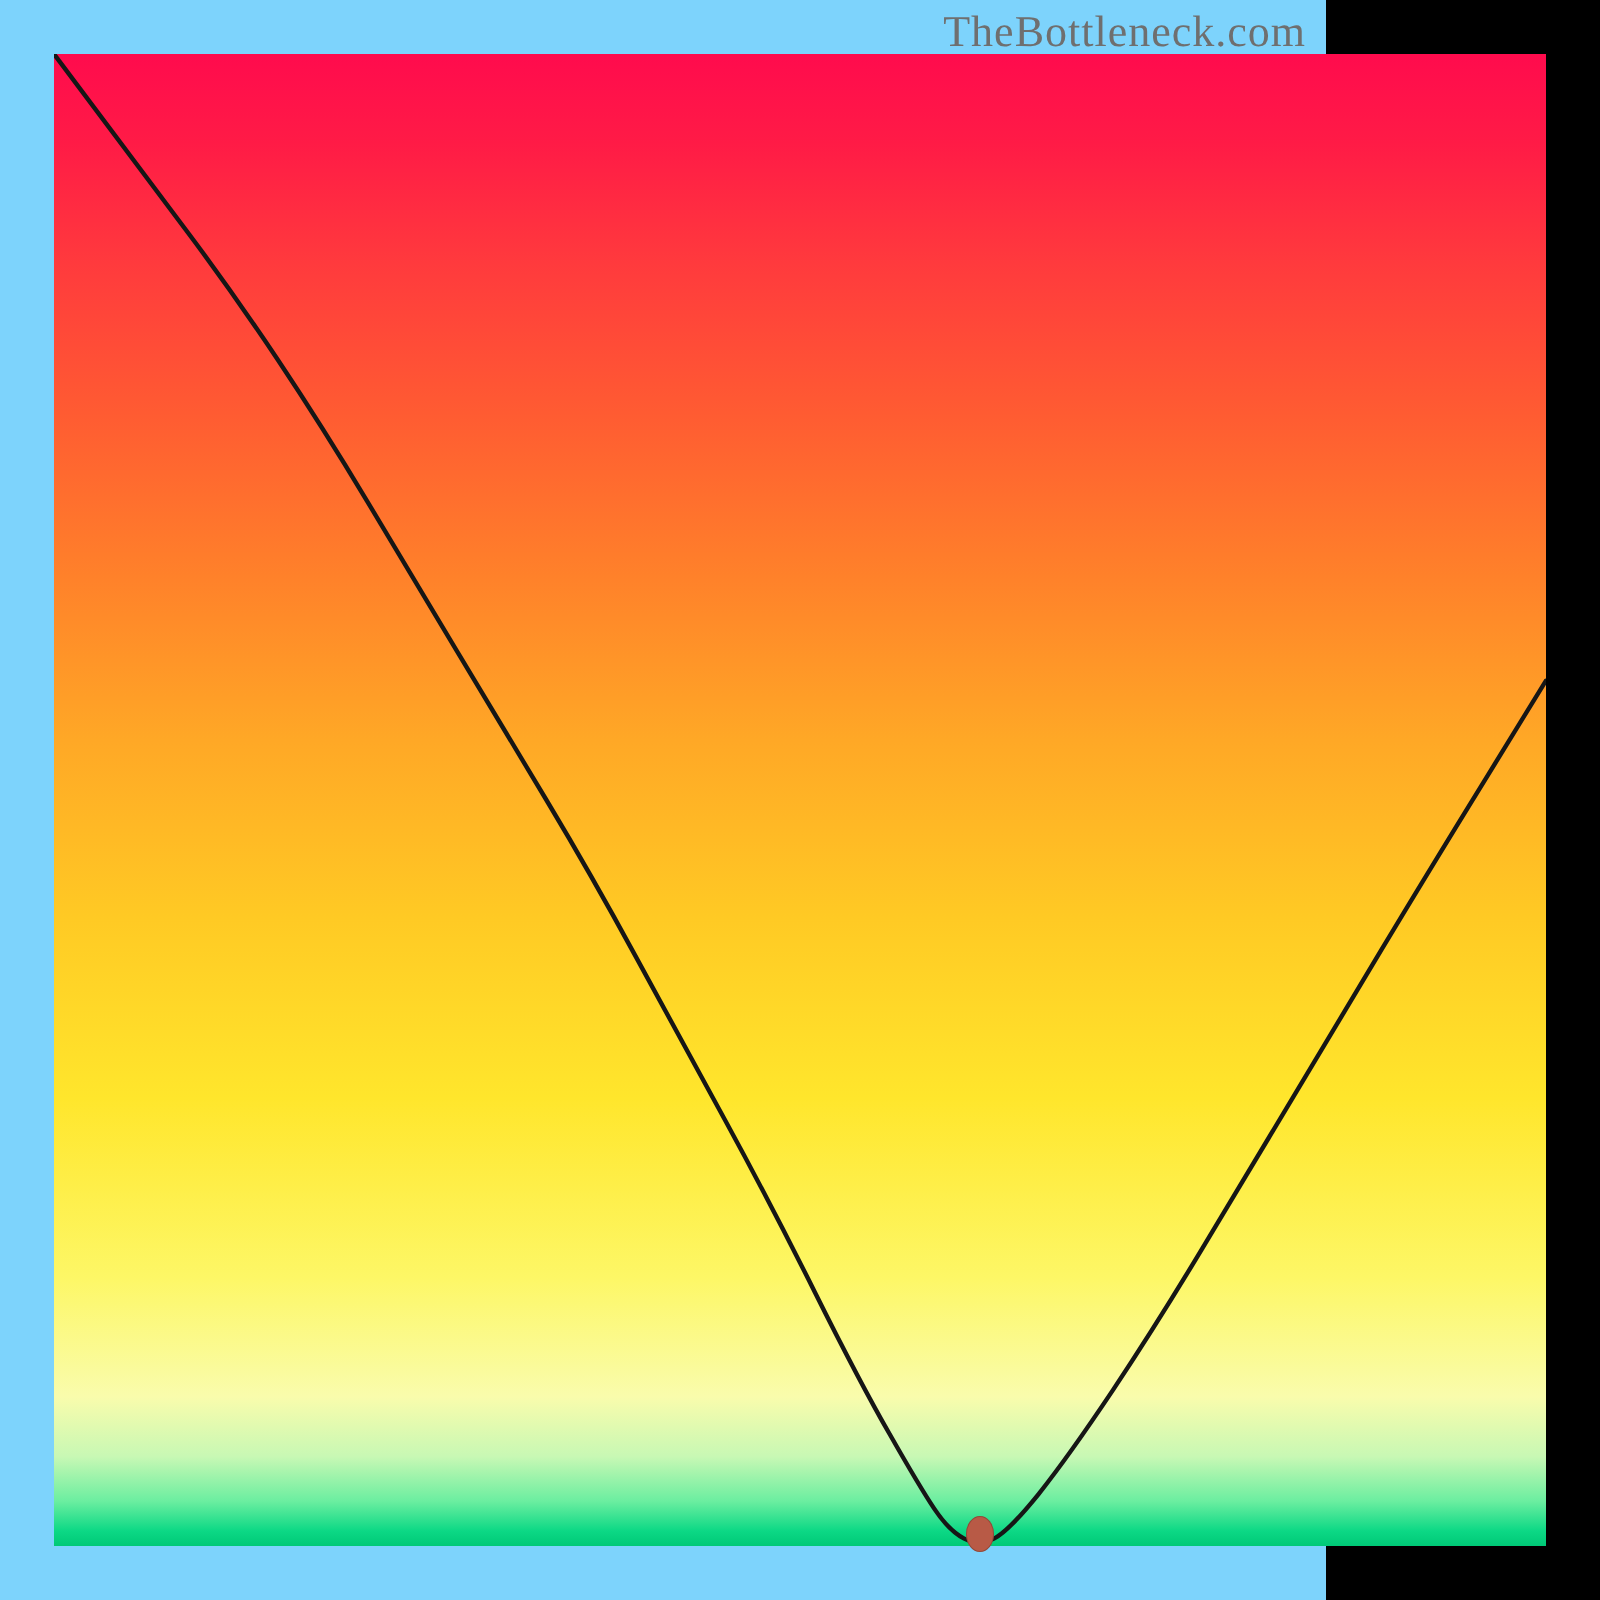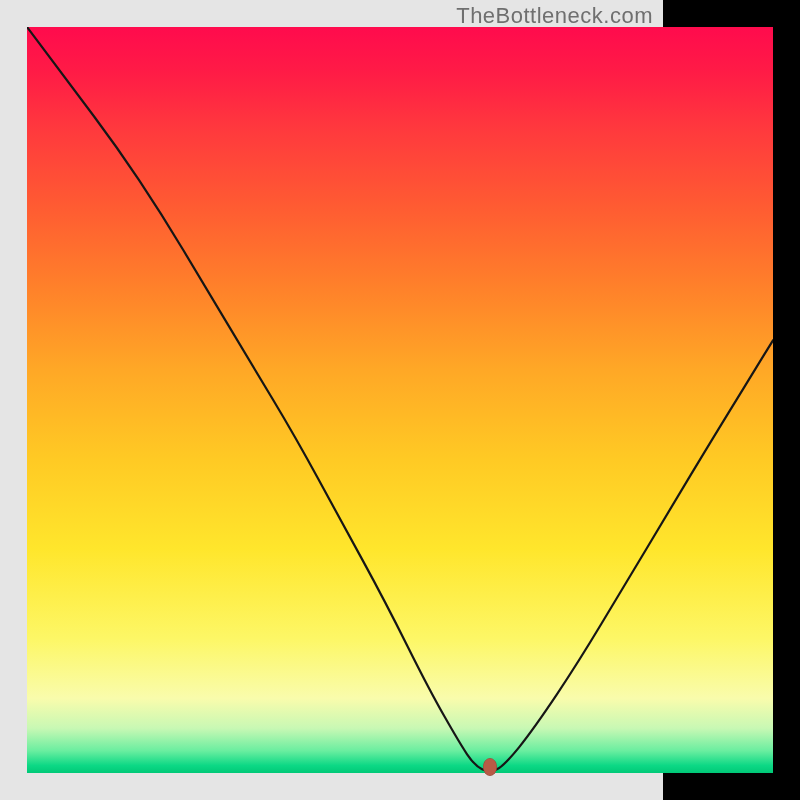--- a/index.html
+++ b/index.html
@@ -8,21 +8,22 @@
     width: 800px;
     height: 800px;
     background: #000;
     overflow: hidden;
     font-family: Arial, Helvetica, sans-serif;
   }
   .outer {
     position: relative;
     width: 663px;
     height: 800px;
-    background: #e5e5e5;
+    background: #7dd3fc;
+    font-family: Liberation Serif, serif;
   }
   .watermark {
     position: absolute;
     top: 3px;
     right: 10px;
     color: #6f6f6f;
     font-size: 22px;
     font-weight: 500;
     letter-spacing: 0.5px;
     z-index: 5;

